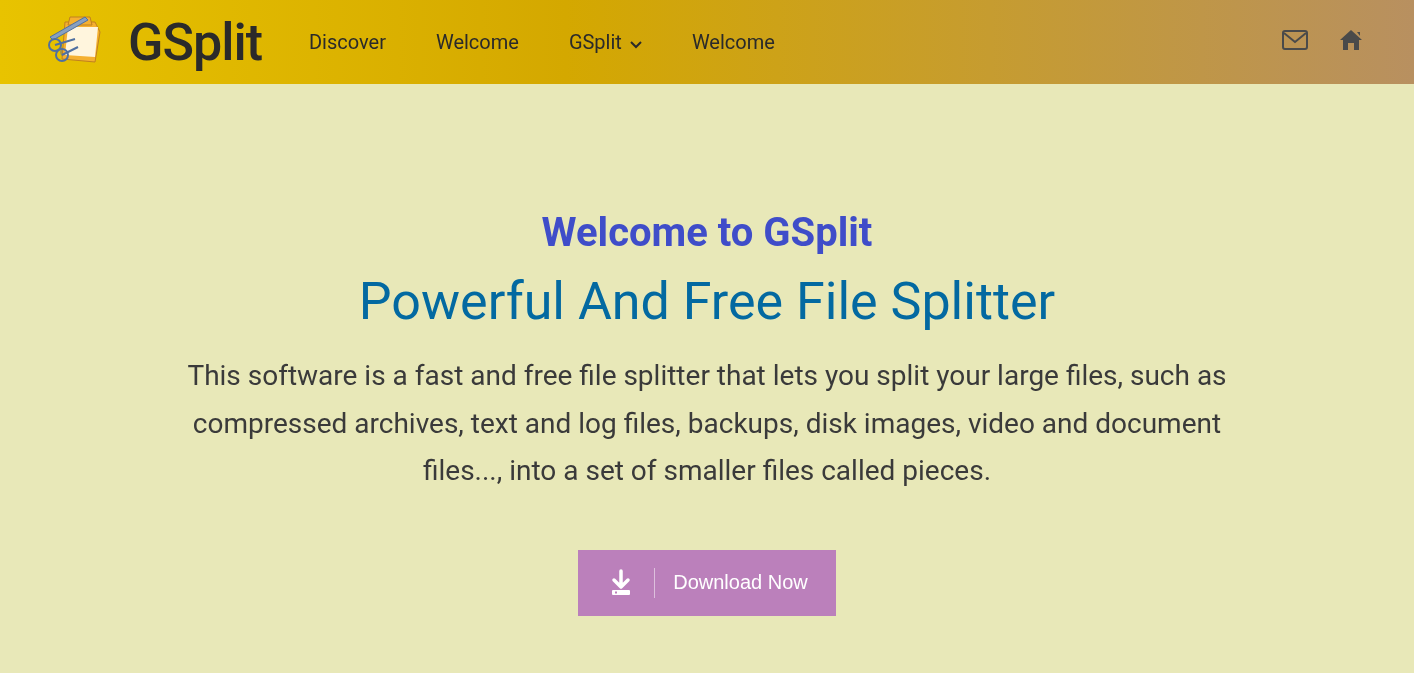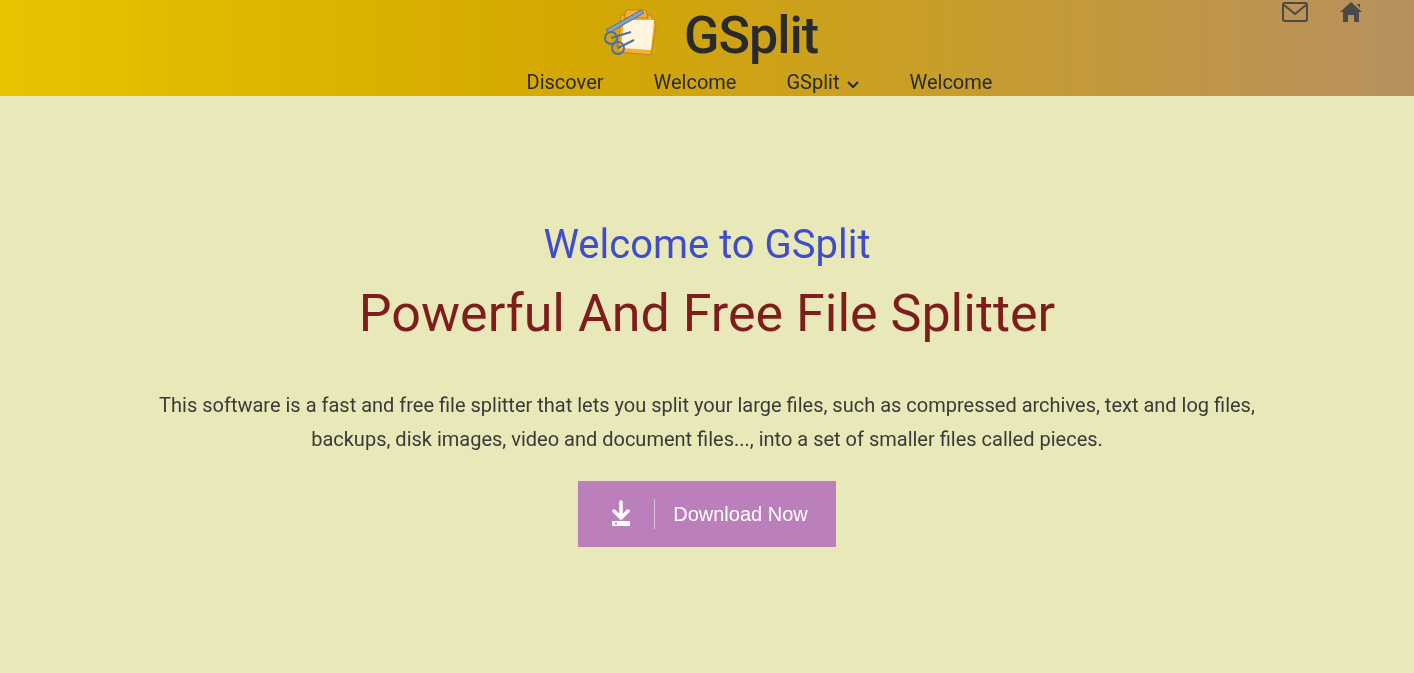--- a/index.html
+++ b/index.html
@@ -9,26 +9,25 @@
     }
     body {
       font-family: -apple-system, BlinkMacSystemFont, 'Segoe UI', Roboto, Arial, sans-serif;
       background-color: #e8e8b8;
       width: 1414px;
       height: 673px;
       overflow: hidden;
     }
     .header {
       background: linear-gradient(90deg, #e8c300 0%, #d4a800 40%, #b89060 100%);
-      height: 96px;
+      height: 84px;
       display: flex;
       align-items: center;
       padding: 0 40px 0 40px;
       position: relative;
-      flex-direction: column;
     }
     .logo-section {
       display: flex;
       align-items: center;
       gap: 10px;
     }
     .logo-icon {
       width: 78px;
       height: 70px;
       position: relative;
@@ -36,21 +35,21 @@
     .logo-text {
       font-size: 52px;
       font-weight: 500;
       color: #2a2a2a;
       letter-spacing: -1px;
     }
     .nav {
       display: flex;
       align-items: flex-start;
       gap: 50px;
-      margin-left: 105px;
+      margin-left: 47px;
     }
     .nav-item {
       font-size: 20px;
       color: #2a2a2a;
       cursor: pointer;
       display: flex;
       align-items: center;
       gap: 8px;
     }
     .caret-icon {
@@ -68,35 +67,35 @@
       cursor: pointer;
     }
     .hero {
       text-align: center;
       padding-top: 125px;
       padding-left: 95px;
       padding-right: 95px;
     }
     .welcome {
       font-size: 40px;
-      font-weight: 400;
+      font-weight: 700;
       color: #3f4dc9;
       margin-bottom: 15px;
     }
     .headline {
       font-size: 52px;
       font-weight: 400;
-      color: #7f1d1d;
-      margin-bottom: 44px;
+      color: #0369a1;
+      margin-bottom: 20px;
     }
     .description {
-      font-size: 20px;
+      font-size: 28px;
       color: #3a3a3a;
       line-height: 1.7;
-      margin-bottom: 25px;
+      margin-bottom: 55px;
       max-width: 1100px;
       margin-left: auto;
       margin-right: auto;
     }
     .download-btn {
       display: inline-flex;
       align-items: center;
       background-color: #bb80bb;
       color: white;
       padding: 18px 28px;

